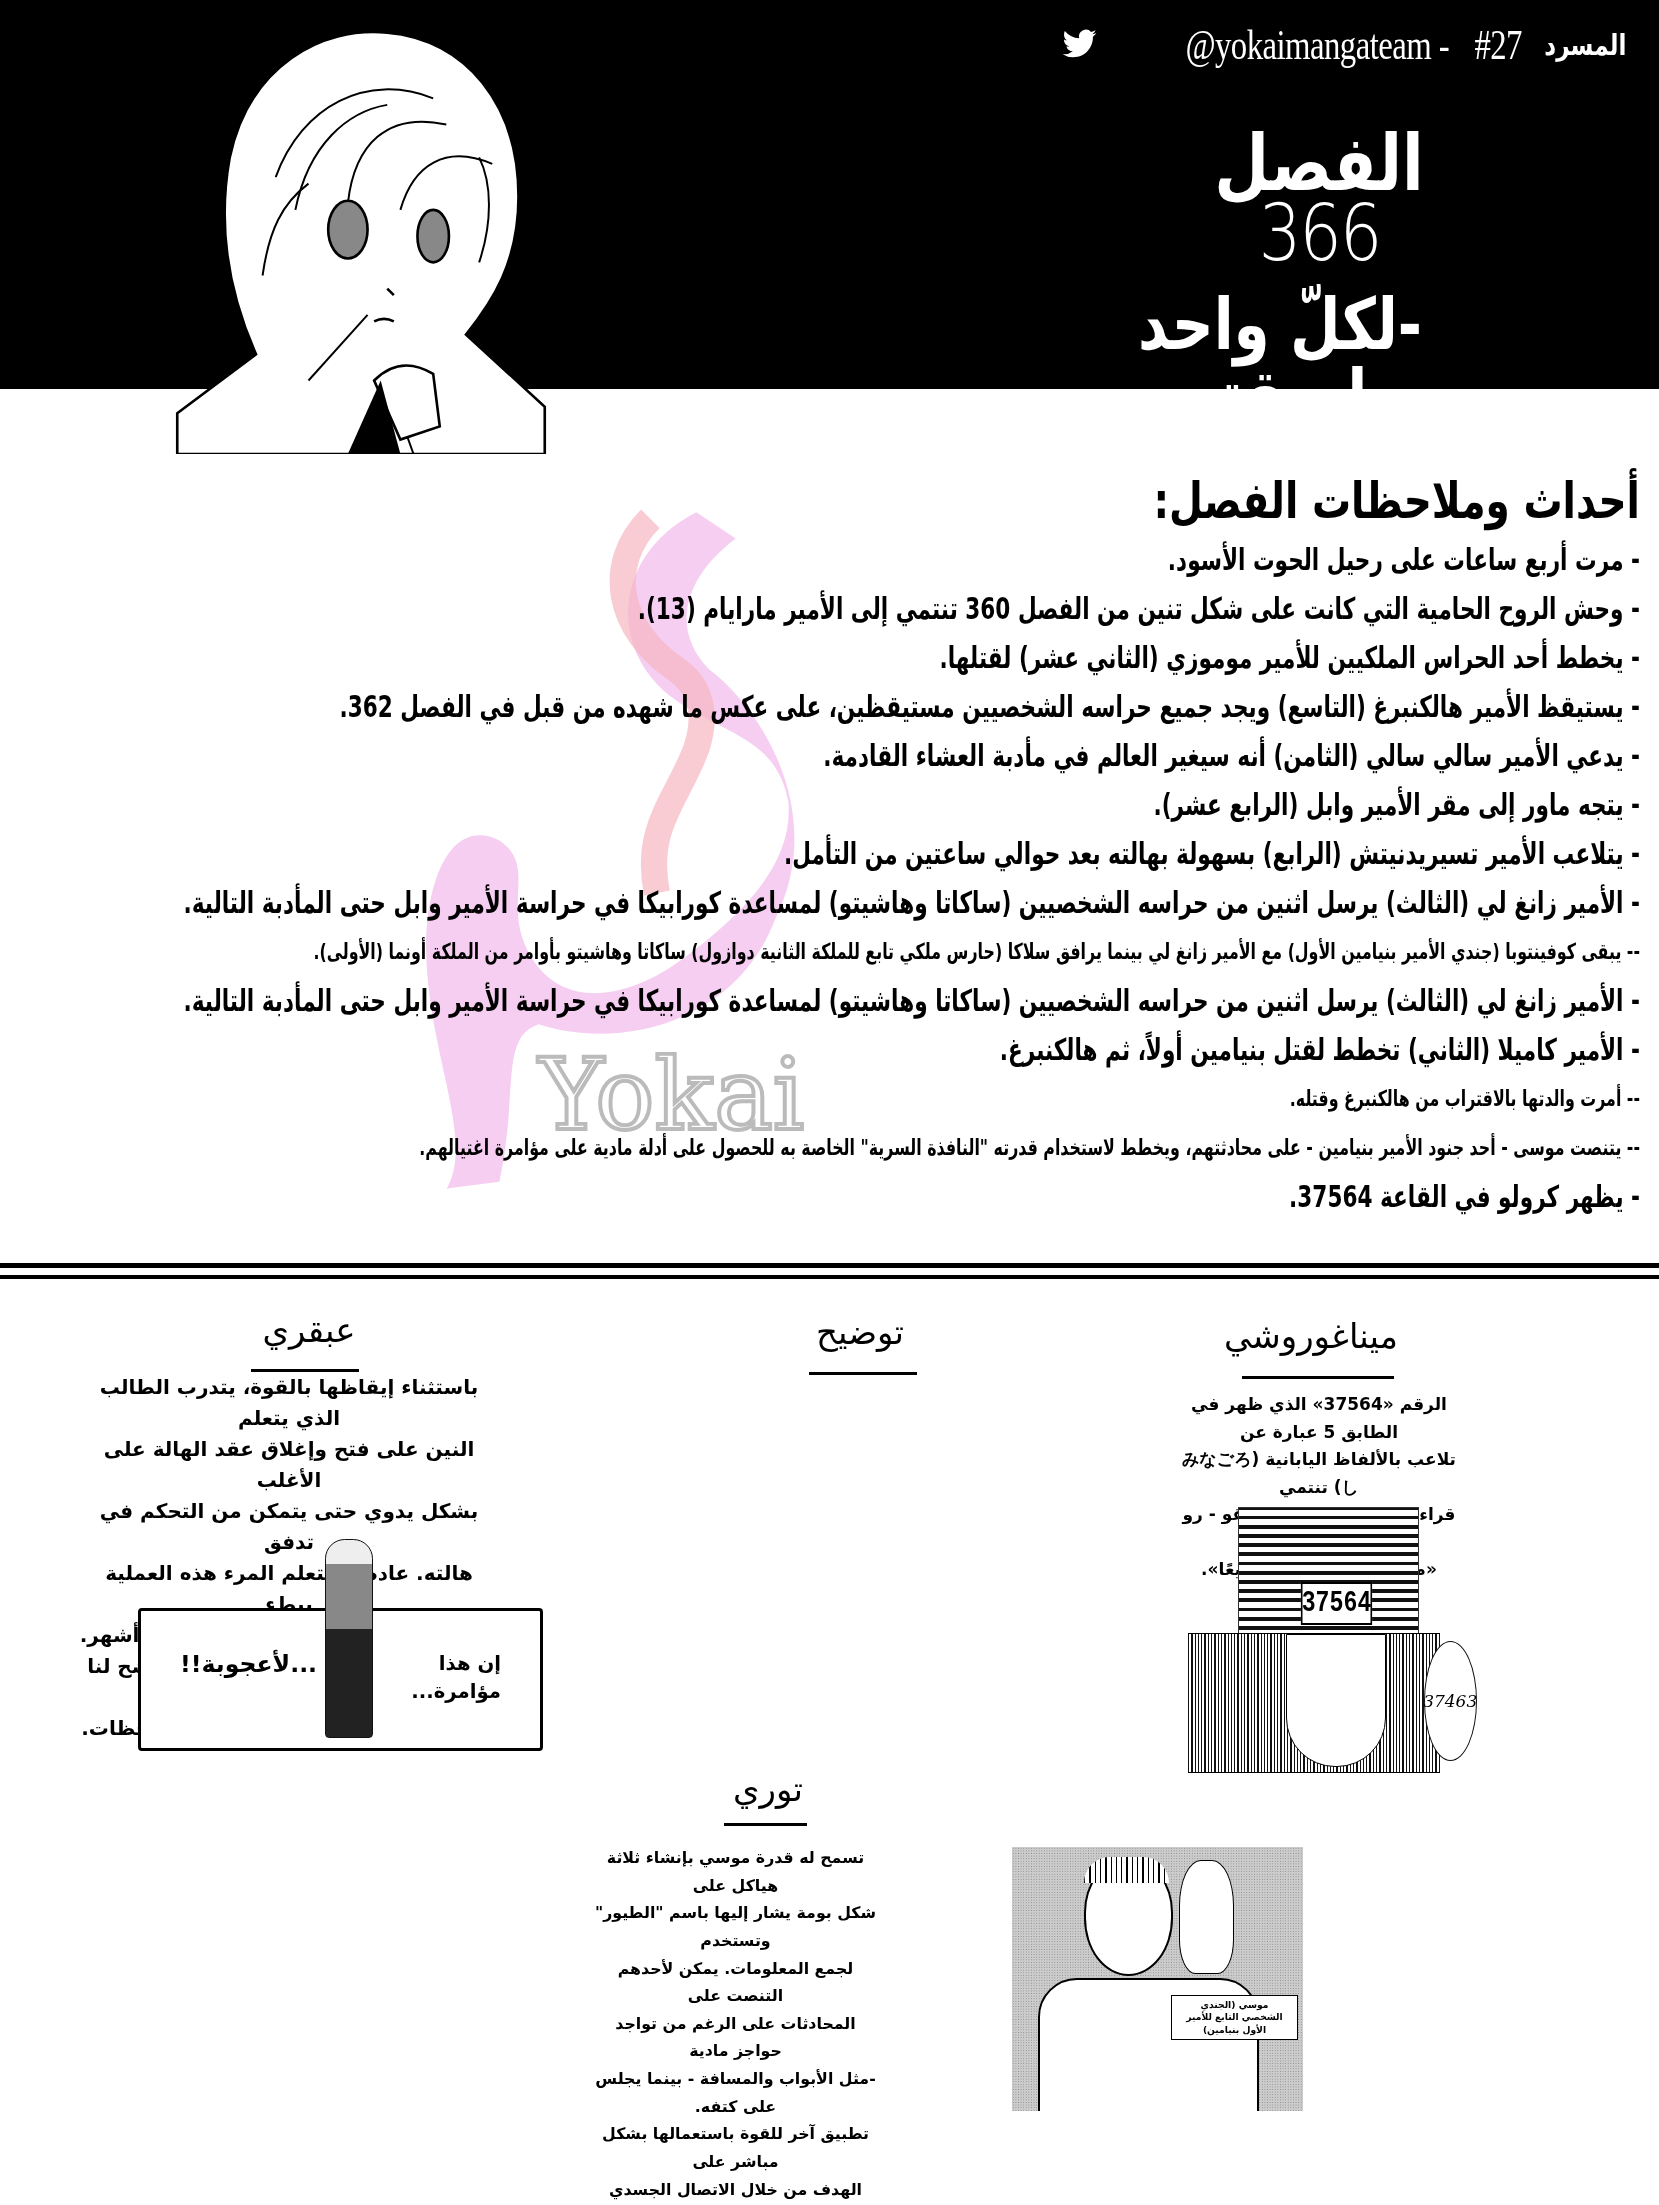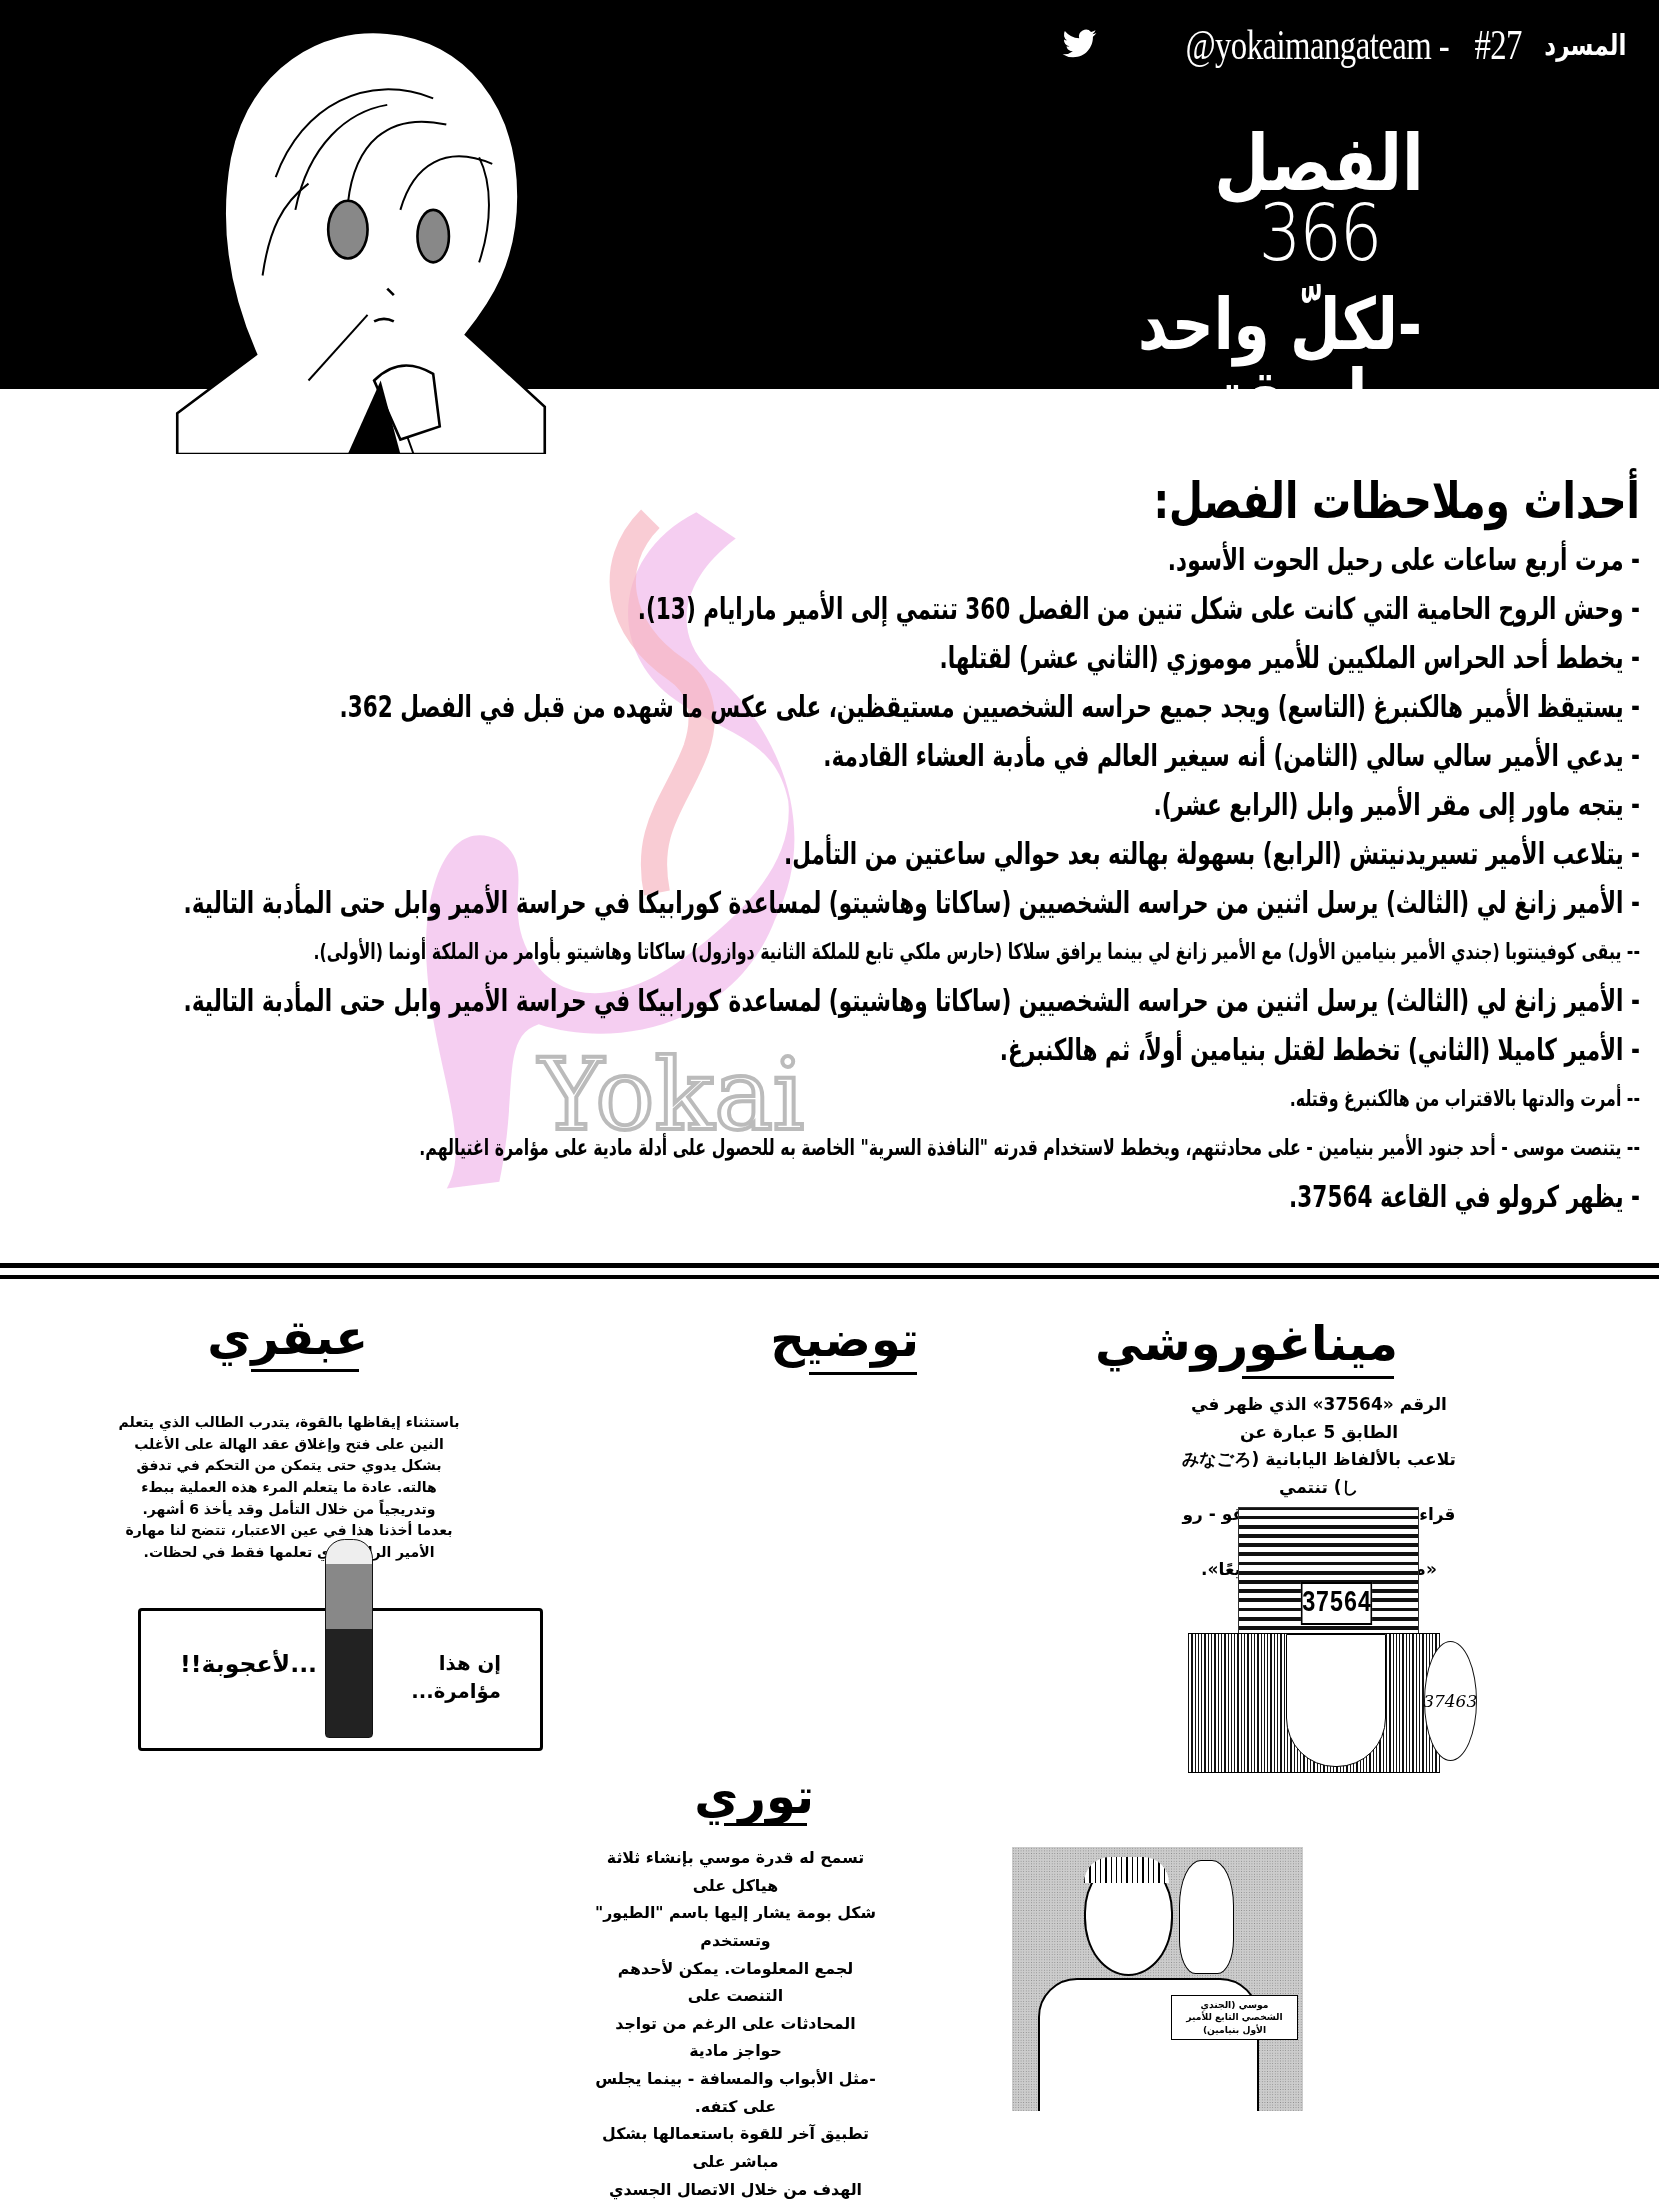--- a/index.html
+++ b/index.html
@@ -24,21 +24,21 @@
   .notes h2 { margin:0 0 5.3px 0; font-size:50px; font-weight:bold; line-height:1.15; transform:scaleX(.78); transform-origin:right center; }
   .note { font-weight:bold; font-size:30px; line-height:1; margin:0; height:49px; display:flex; align-items:center; white-space:nowrap; transform:scaleX(.72); transform-origin:right center; }
   .note.sub { font-size:22px; font-weight:bold; }
 
   .watermark { left:368px; top:499px; width:591px; height:696px; pointer-events:none; }
 
   .sep1 { left:0; top:1263px; width:1660px; height:5.3px; background:#000; }
   .sep2 { left:0; top:1275px; width:1660px; height:3.9px; background:#000; }
 
   
-  .ph { text-align:left; font-weight:bold; font-size:48px; line-height:1; direction:rtl; }
+  .ph { text-align:center; font-weight:normal; font-size:34px; line-height:1; direction:rtl; }
   .ph-underline { height:3.3px; background:#000; }
   .ptext { direction:rtl; text-align:center; font-size:16.4px; line-height:1.62; font-weight:bold; }
 
   .bubble { background:#fff; border:2.6px solid #111; border-radius:50%; display:flex; align-items:center; justify-content:center; text-align:center; direction:rtl; font-weight:bold; }
   .red { color:#e0102a; }
 </style>
 </head>
 <body>
 
 <div class="abs header">
@@ -123,21 +123,21 @@
 </div>
 
 <div class="abs" style="left:709px; top:1306px; width:407px; height:407px;">
   <div class="abs ph" style="left:92px; top:9.2px; width:118px;">توضيح</div>
   <div class="abs ph-underline" style="left:100px; top:66px; width:108px; height:2.6px;"></div>
 </div>
 
 <div class="abs" style="left:66px; top:1306px; width:473px; height:420px;">
   <div class="abs ph" style="left:184px; top:6.6px; width:118px;">عبقري</div>
   <div class="abs ph-underline" style="left:185px; top:63px; width:108px; height:2.6px;"></div>
-  <div class="abs ptext" style="left:13px; top:66px; width:420px; font-size:14px; line-height:1.55;margin-top:40px;">
+  <div class="abs ptext" style="left:13px; top:66px; width:420px; font-size:20px; line-height:1.55;">
     <div>باستثناء إيقاظها بالقوة، يتدرب الطالب الذي يتعلم</div>
     <div>النين على فتح وإغلاق عقد الهالة على الأغلب</div>
     <div>بشكل يدوي حتى يتمكن من التحكم في تدفق</div>
     <div>هالته. عادة ما يتعلم المرء هذه العملية ببطء</div>
     <div>وتدريجياً من خلال التأمل وقد يأخذ 6 أشهر.</div>
     <div>بعدما أخذنا هذا في عين الاعتبار، تتضح لنا مهارة</div>
     <div>الأمير الرابع الذي       تعلمها فقط في لحظات.</div>
   </div>
   <div class="abs" style="left:72px; top:302px; width:399px; height:137px; border:3.3px solid #000; border-radius:3.9px; background:#fff;">
     <div class="abs" style="left:39px; top:39px; font-weight:bold; font-size:23.6px; direction:rtl;">...لأعجوبة!!</div>

